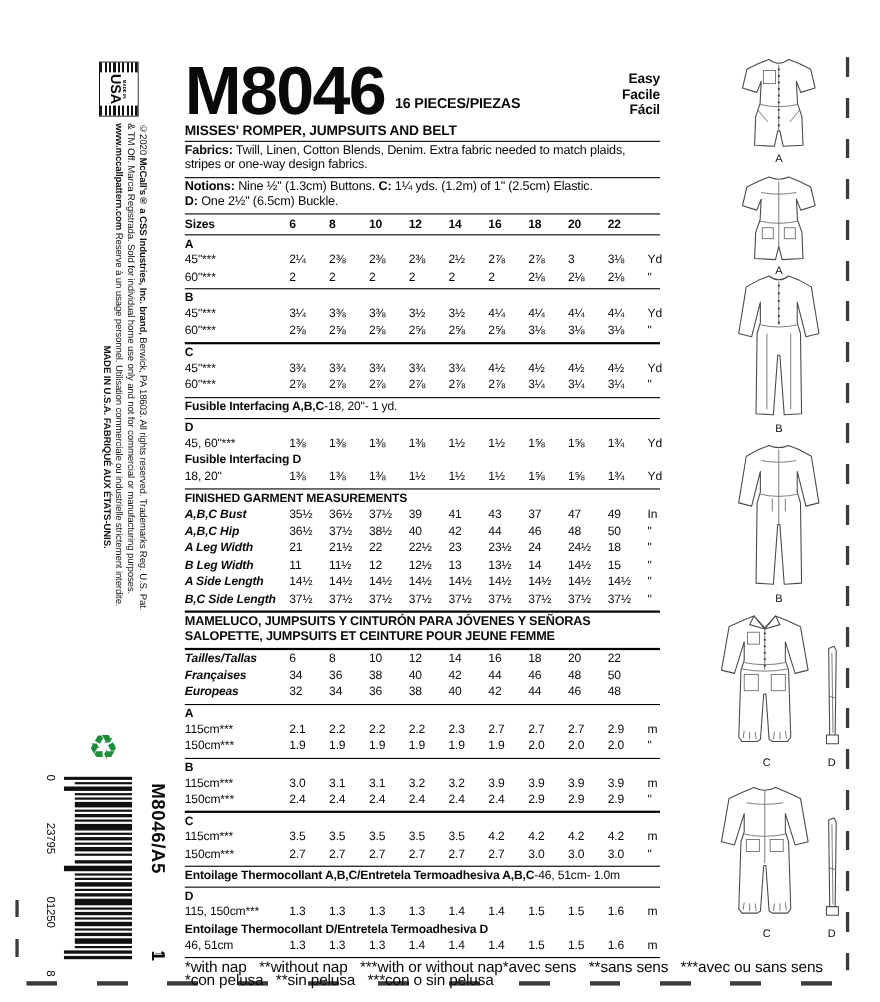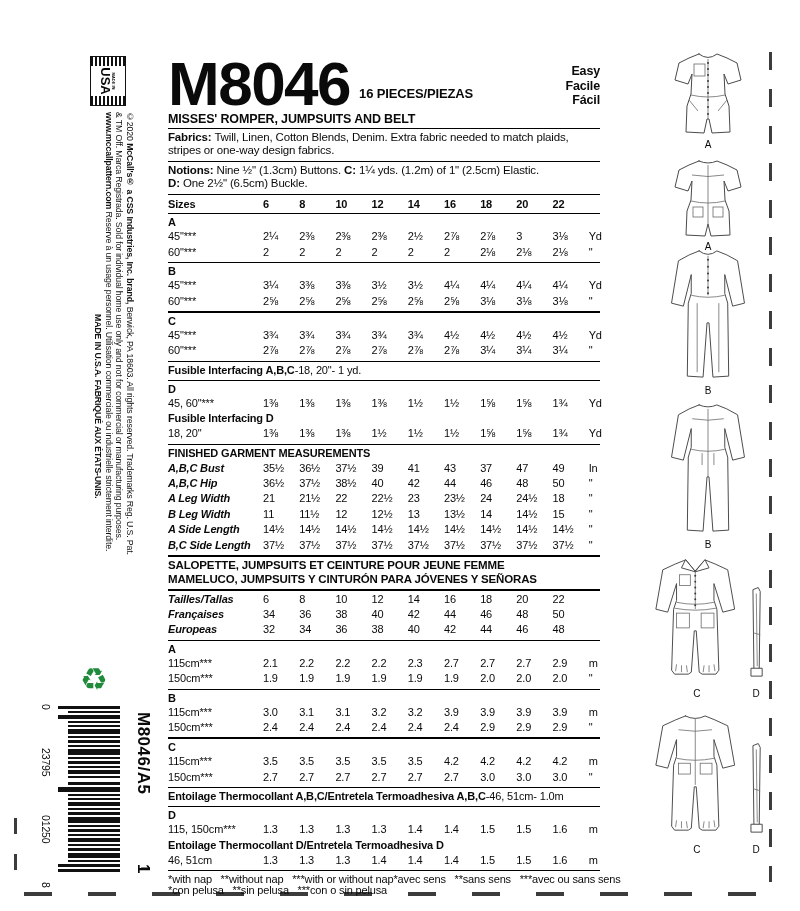--- a/index.html
+++ b/index.html
@@ -48,21 +48,21 @@
   .trow.bold-all span{font-weight:700;}
   .trow.bold-label span:first-child{font-weight:700;font-style:italic;}
   .sizesrow{padding:2px 0 1px;border-bottom:1.6px solid #000;}
   .sect{border-bottom:1.6px solid #000;padding:1px 0 2px;}
   .sect.thick{border-bottom:2.6px solid #000;}
   .sect-label{font-weight:700;font-size:11px;line-height:14px;}
   .inline-note{font-size:11px;line-height:15px;font-weight:700;border-bottom:1.6px solid #000;padding:1px 0 2px;}
   .inline-note .reg{font-weight:400;}
   .blk-title{font-weight:700;font-size:11px;line-height:15px;}
   .intl-hd{font-size:11.5px;font-weight:700;line-height:13.8px;padding:2px 0;border-bottom:2.4px solid #000;}
-  .foot{font-size:11px;line-height:11px;padding-top:3px;}
+  .foot{font-size:14px;line-height:11px;padding-top:3px;}
   .foot .r1{display:flex;justify-content:space-between;}
   .foot span{white-space:pre;}
 
   
   .fig{position:absolute;text-align:center;}
   .fig svg{display:block;margin:0 auto;}
   .figlabel{font-size:10px;line-height:12px;margin-top:1px;}
   .fig .lblrow{position:relative;height:12px;font-size:10px;}
   .fig .lblC{position:absolute;left:36%;}
   .fig .lblD{position:absolute;left:83%;}
@@ -390,22 +390,22 @@
           <span>37½</span>
           <span>37½</span>
           <span>37½</span>
           <span>37½</span>
           <span>37½</span>
           <span>"</span>
         </div>
     </div>
 
     <div class="intl-hd">
+      <div>MAMELUCO, JUMPSUITS Y CINTURÓN PARA JÓVENES Y SEÑORAS</div>
       <div>SALOPETTE, JUMPSUITS ET CEINTURE POUR JEUNE FEMME</div>
-      <div>MAMELUCO, JUMPSUITS Y CINTURÓN PARA JÓVENES Y SEÑORAS</div>
     </div>
 
     <div class="sect">
       <div class="trow bold-label">
           <span>Tailles/Tallas</span>
           <span>6</span>
           <span>8</span>
           <span>10</span>
           <span>12</span>
           <span>14</span>

